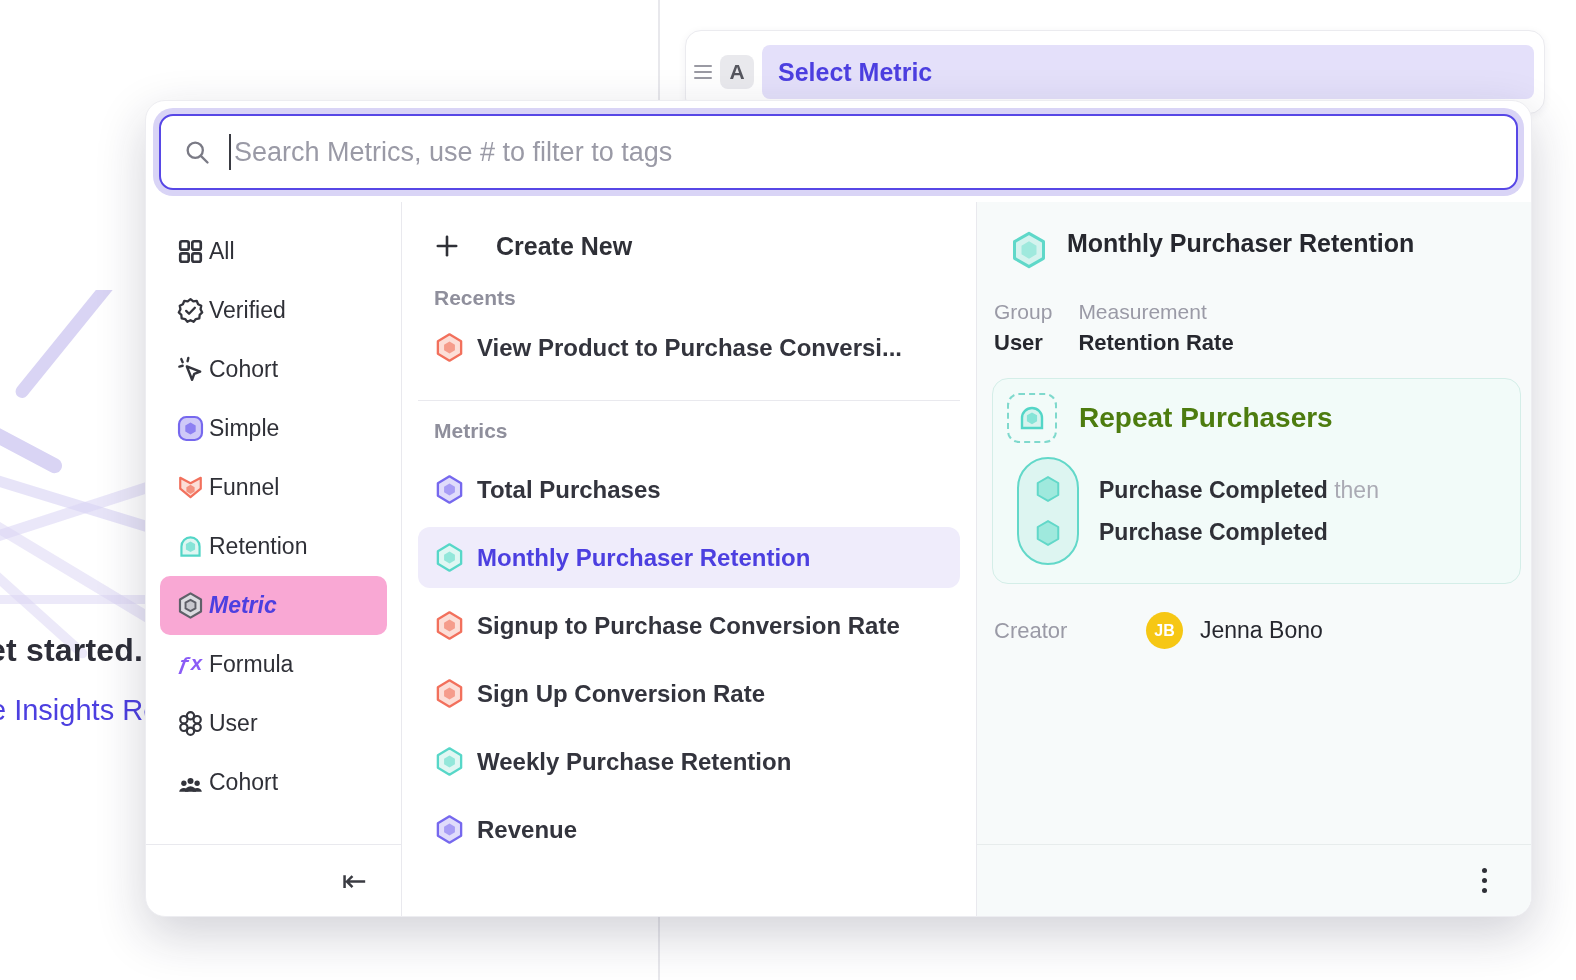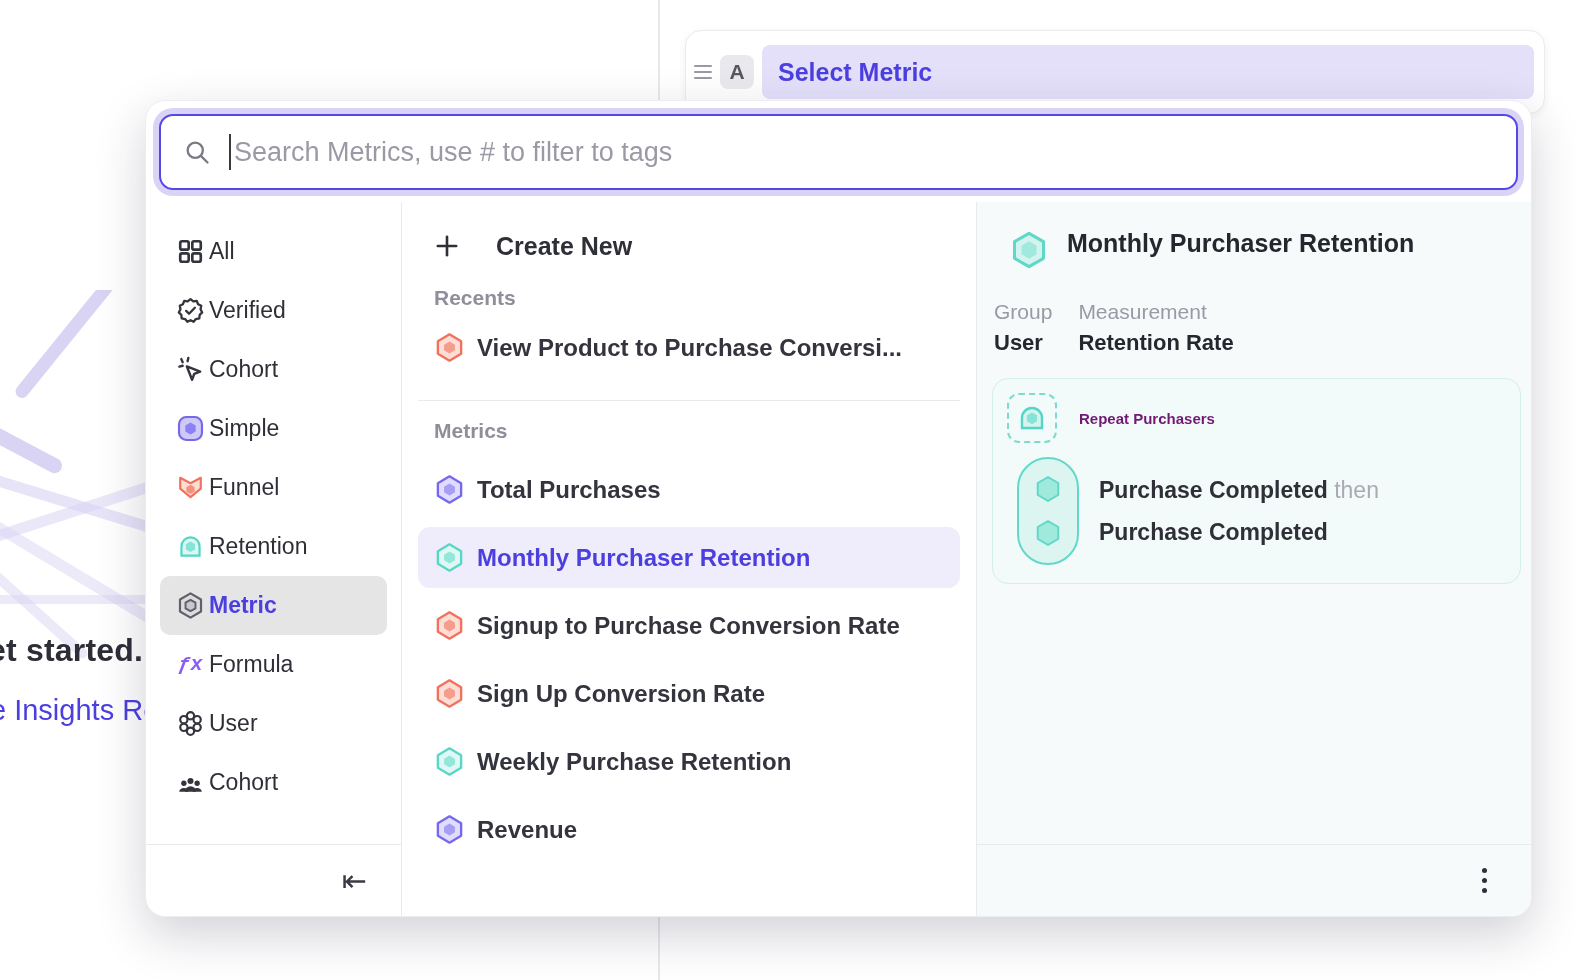--- a/index.html
+++ b/index.html
@@ -38,21 +38,21 @@
   .search-input::placeholder { color:#9a9aa6; }
 
   .content { flex:1; display:flex; min-height:0; }
 
   
   .sidebar { width:256px; flex:none; border-right:1px solid #e9e9ee; display:flex; flex-direction:column; padding-top:20px; }
   .side-item { height:59px; margin:0 14px; padding-left:16px; border-radius:10px; display:flex; align-items:center; gap:4px; cursor:pointer; }
   .side-item .ic { width:29px; height:29px; flex:none; display:flex; align-items:center; justify-content:center; }
   .side-item .ic svg { width:29px; height:29px; }
   .side-item .lbl { font-size:23px; font-weight:500; color:#2f3037; }
-  .side-item.selected { background:#e5e5e5; }
+  .side-item.selected { background:#f9a8d4;font-style:italic; }
   .side-item.selected .lbl { color:#4c3fe0; font-weight:600; }
   .fx { font-size:20px; font-style:italic; font-weight:600; font-family:Liberation Mono, monospace; color:#8b5cf6; }
   .side-footer { margin-top:auto; border-top:1px solid #e9e9ee; height:72px; flex:none; display:flex; align-items:center; justify-content:flex-end; padding-right:34px; }
   .collapse-btn { font-size:30px; color:#3a3b42; cursor:pointer; line-height:1; }
 
   
   .listcol { flex:1; border-right:1px solid #e9e9ee; padding-top:22px; display:flex; flex-direction:column; overflow:hidden; }
   .create-new { display:flex; align-items:center; gap:36px; padding-left:32px; height:44px; cursor:pointer; }
   .create-new svg { width:26px; height:26px; }
   .create-new .lbl { font-size:25px; font-weight:600; color:#2f3037; }
@@ -81,21 +81,21 @@
   .det-title { font-size:25px; font-weight:700; color:#26272e; line-height:1.2; }
   .det-sub { font-size:21px; color:#8f8f9c; margin-top:8px; }
   .meta { display:grid; grid-template-columns:auto auto; justify-content:start; column-gap:26px; row-gap:6px; padding-left:17px; margin-top:30px; }
   .meta .mlabel { font-size:21px; color:#9a9aa6; }
   .meta .mvalue { font-size:22px; font-weight:700; color:#26272e; }
 
   .rp-card { margin:22px 10px 0 15px; background:#f2fbf9; border:1px solid #d4eee8; border-radius:16px; padding:14px 16px 18px 14px; }
   .rp-head { display:flex; align-items:center; gap:22px; }
   .dash-box { width:50px; height:50px; border:2px dashed #7fd9cd; border-radius:12px; display:flex; align-items:center; justify-content:center; flex:none; }
   .dash-box svg { width:32px; height:32px; }
-  .rp-title { font-size:15px; font-weight:700; color:#701a75; }
+  .rp-title { font-size:28px; font-weight:700; color:#4d7c0f; }
   .rp-body { display:flex; gap:20px; margin-top:14px; padding-left:10px; }
   .capsule { width:62px; height:108px; flex:none; border:2px solid #62d8c9; border-radius:32px; background:#ddf5f1; display:flex; flex-direction:column; align-items:center; justify-content:center; gap:14px; }
   .capsule svg { width:30px; height:30px; }
   .steps { padding-top:12px; }
   .step-line { font-size:23px; font-weight:700; color:#2f3037; line-height:42px; white-space:nowrap; }
   .step-line .then { font-weight:400; color:#aaaab4; }
 
   .creator-row { display:flex; align-items:center; padding-left:17px; margin-top:28px; }
   .creator-label { font-size:22px; color:#9a9aa6; width:152px; }
   .avatar { width:37px; height:37px; border-radius:50%; background:#f6c714; color:#fff; font-size:16px; font-weight:700; display:flex; align-items:center; justify-content:center; flex:none; }
@@ -390,20 +390,25 @@
                   <polygon points="12,2.5 20.2,7.2 20.2,16.8 12,21.5 3.8,16.8 3.8,7.2" fill="#9fe9dd" stroke="#62d8c9" stroke-width="1.6" stroke-linejoin="round"></polygon>
                 </svg>
             </div>
             <div class="steps">
               <div class="step-line"><span>Purchase Completed</span> <span class="then">then</span></div>
               <div class="step-line">Purchase Completed</div>
             </div>
           </div>
         </div>
 
+        <div class="creator-row">
+          <div class="creator-label">Creator</div>
+          <div class="avatar">JB</div>
+          <div class="creator-name">Jenna Bono</div>
+        </div>
 
         <div class="det-footer">
           <div class="kebab">
               <span></span>
               <span></span>
               <span></span>
             </div>
         </div>
       </div>
 

